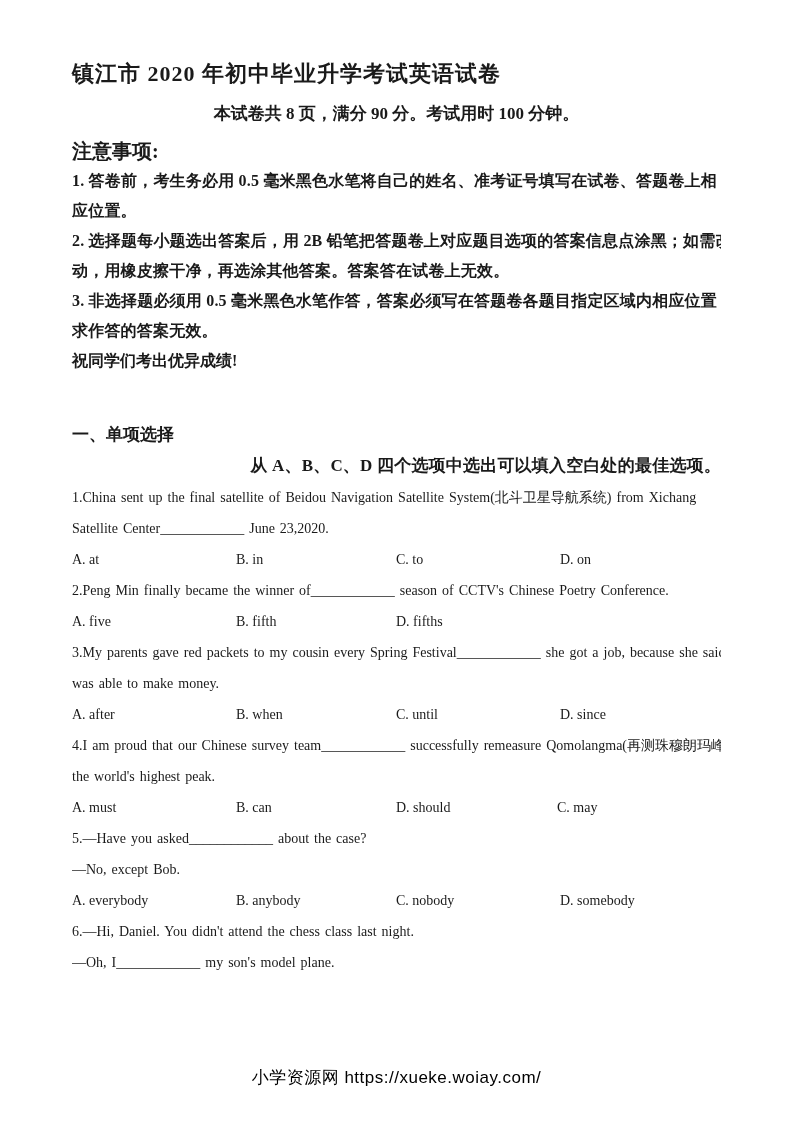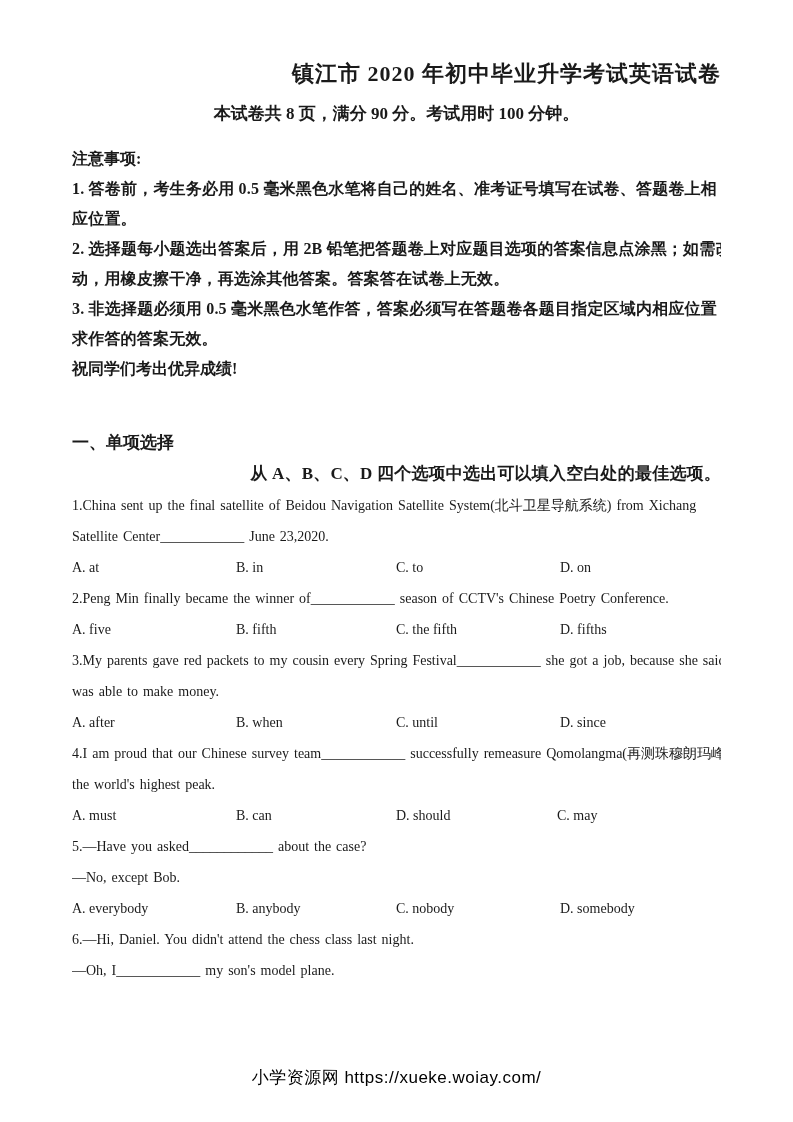--- a/index.html
+++ b/index.html
@@ -14,37 +14,37 @@
   .page {
     position: relative;
     width: 649px;
     height: 1122px;
     padding: 58px 72px 0 72px;
     box-sizing: content-box;
   }
   .title {
     font-size: 22px;
     font-weight: bold;
-    text-align: right;
+    text-align: left;
     line-height: 32px;
     margin: 0;
     letter-spacing: 1px;
   }
   .subtitle {
     font-size: 17px;
     font-weight: bold;
     text-align: center;
     line-height: 28px;
     margin-top: 10px;
   }
   .notice-heading {
-    font-size: 16px;
+    font-size: 20px;
     font-weight: bold;
     line-height: 30px;
-    margin-top: 16px;
+    margin-top: 8px;
   }
   .cjk-line {
     font-size: 16px;
     font-weight: bold;
     line-height: 30px;
     white-space: nowrap;
     overflow: hidden;
     letter-spacing: 0.2px;
   }
   .wish-line {
@@ -129,21 +129,20 @@
       <span class="opt c">C. to</span>
       <span class="opt d">D. on</span>
     </div>
   </div>
 
   <div>
     <div class="q-line">2.Peng Min finally became the winner of____________ season of CCTV's Chinese Poetry Conference.</div>
     <div class="options">
       <span class="opt a">A. five</span>
       <span class="opt b">B. fifth</span>
-      <span class="opt c">C. the fifth</span>
       <span class="opt d">D. fifths</span>
     </div>
   </div>
 
   <div>
     <div class="q-line">3.My parents gave red packets to my cousin every Spring Festival____________ she got a job, because she said she</div>
     <div class="q-line">was able to make money.</div>
     <div class="options">
       <span class="opt a">A. after</span>
       <span class="opt b">B. when</span>

